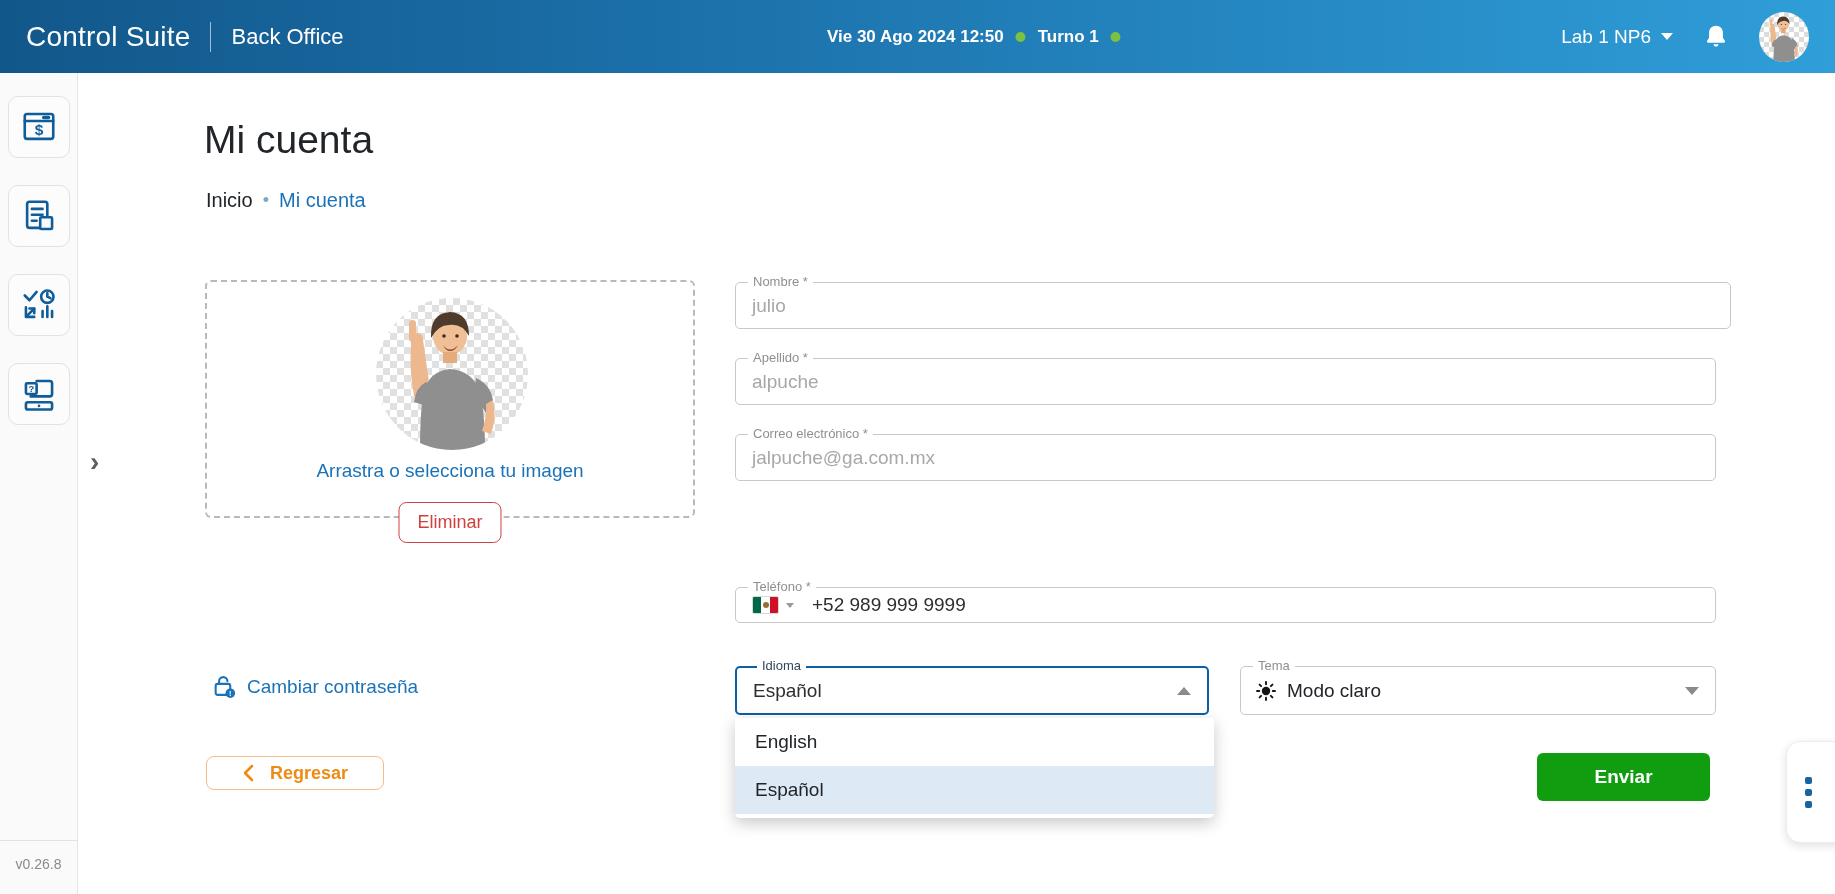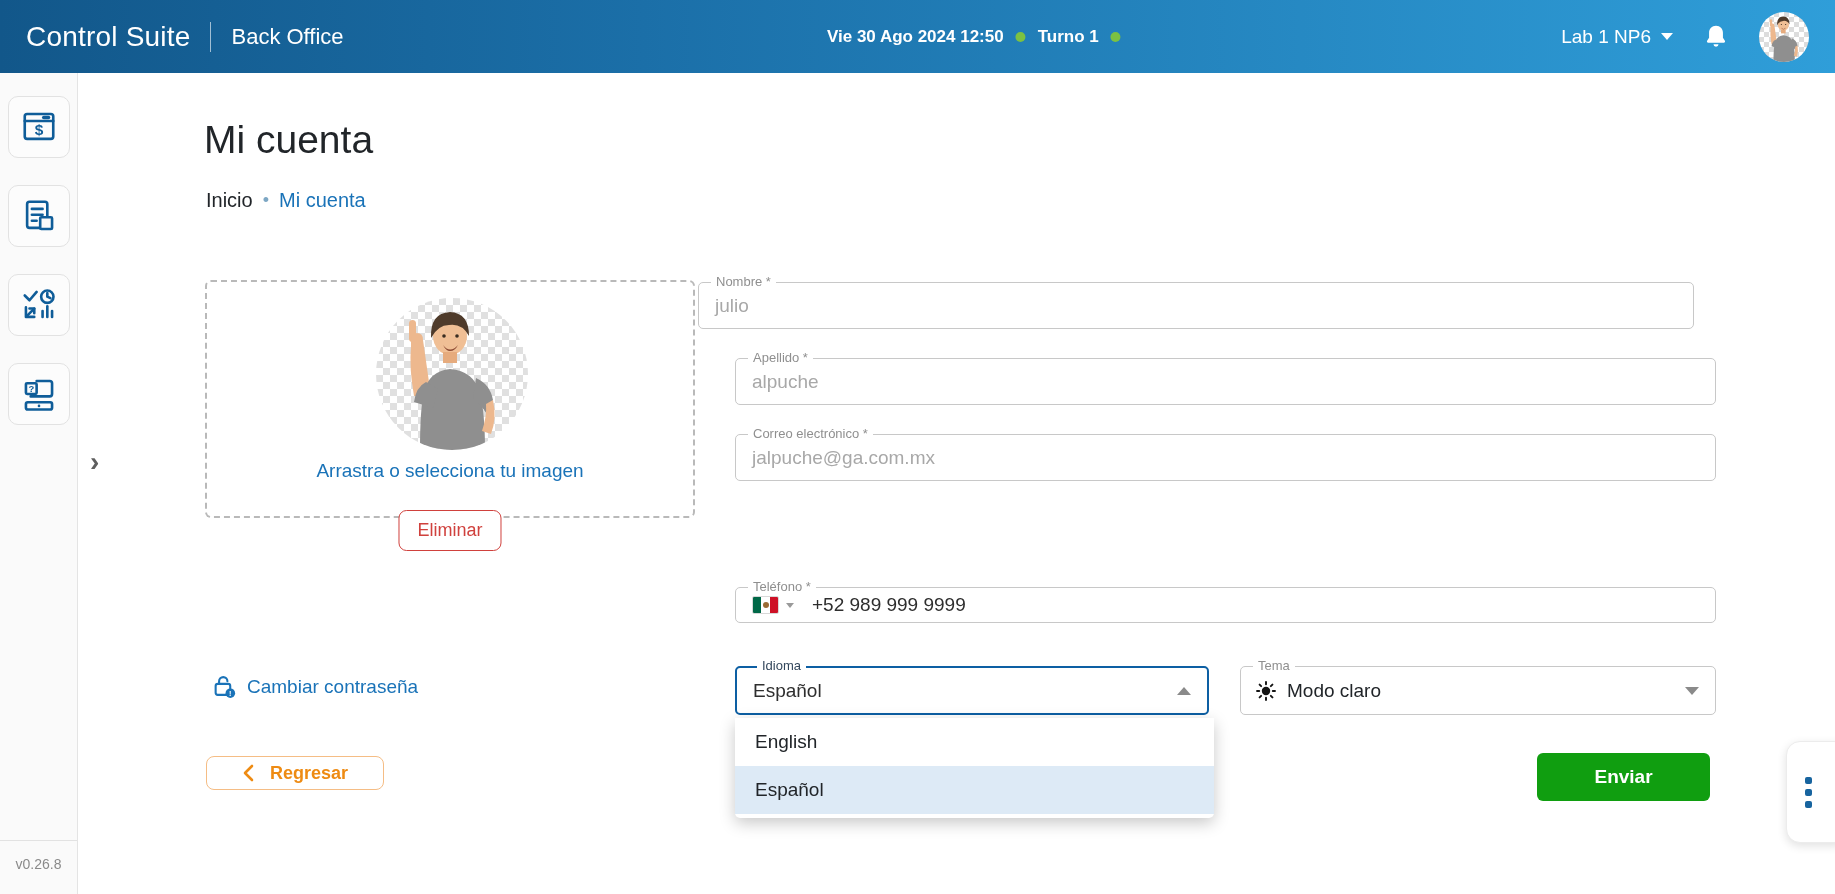--- a/index.html
+++ b/index.html
@@ -46,30 +46,30 @@
   
   .dropzone { position:absolute; left:205px; top:280px; width:490px; height:238px;
     border:2px dashed #b9b9b9; border-radius:6px; cursor:pointer; }
   .photo-circle { position:absolute; left:169px; top:16px; width:152px; height:152px; border-radius:50%;
     overflow:hidden; background:repeating-conic-gradient(#e0e0e0 0% 25%, #ffffff 0% 50%) 0 0/14px 14px; }
   .photo-circle svg { width:100%; height:100%; display:block; }
   .drop-hint { position:absolute; left:0; top:178px; width:100%; text-align:center;
     font-size:19px; color:#1a73b8; }
   .delete-btn { position:absolute; left:50%; top:220px; transform:translateX(-50%);
     background:#fff; border:1.5px solid #d0413d; color:#d0413d; font-size:18px;
-    padding:9px 18px; border-radius:8px; cursor:pointer; font-family:inherit;margin-top:8px; }
+    padding:9px 18px; border-radius:8px; cursor:pointer; font-family:inherit; }
 
   
   .fld { position:absolute; border:1px solid #c8c8c8; border-radius:5px; background:#fff; }
   .fld-label { position:absolute; top:-9px; left:12px; background:#fff; padding:0 5px;
     font-size:13px; color:#8f8f8f; white-space:nowrap; }
   .fld-value { position:absolute; left:16px; top:50%; transform:translateY(-50%);
     font-size:19px; color:#a8a8a8; white-space:nowrap; }
   .fld-value.dark { color:#2e2e2e; }
-  .f-nombre   { left:698px;  top:282px; width:996px; height:47px; }
+  .f-nombre   { left:735px;  top:282px; width:996px; height:47px; }
   .f-apellido { left:735px;  top:358px; width:981px; height:47px; }
   .f-correo   { left:735px;  top:434px; width:981px; height:47px; }
   .f-rol      { left:735px;  top:511px; width:483px; height:47px; }
   .f-pais     { left:1236px; top:511px; width:480px; height:47px; }
   .f-telefono { left:735px;  top:587px; width:981px; height:36px; }
   .f-idioma   { left:735px;  top:666px; width:474px; height:49px; border:2px solid #0d5fa3; cursor:pointer; }
   .f-idioma .fld-label { color:#33475c; top:-10px;margin-left:8px; }
   .f-tema     { left:1240px; top:666px; width:476px; height:49px; cursor:pointer; }
 
   .flag-mx { position:absolute; left:16px; top:50%; transform:translateY(-50%);

